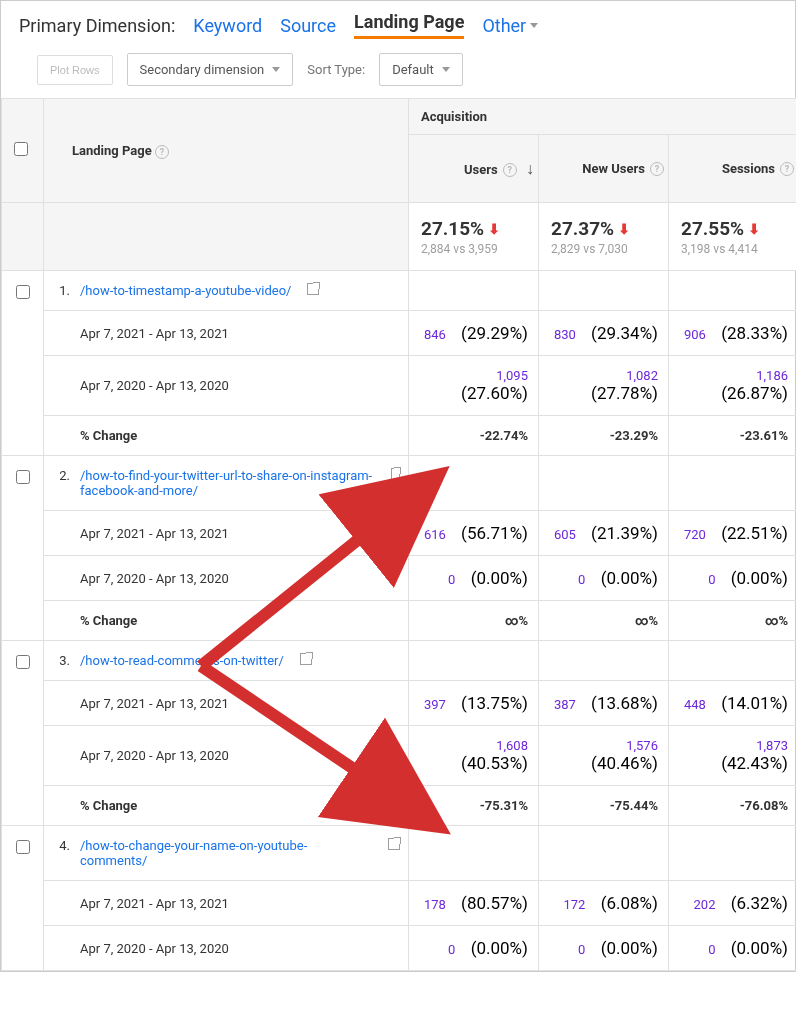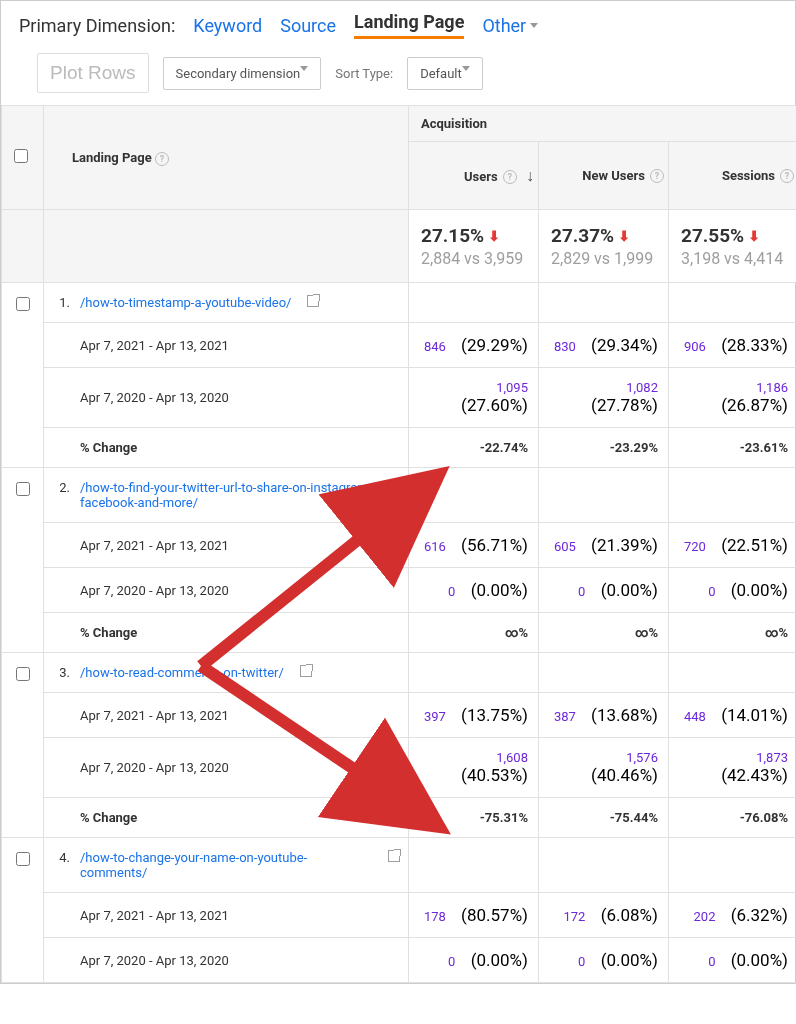--- a/index.html
+++ b/index.html
@@ -7,40 +7,40 @@
 .container { border: 1px solid #ccc; padding: 10px 0 0 0; }
 
 .top-bar { padding: 0 18px 10px; display: flex; align-items: center; gap: 18px; font-size: 18px; }
 .dim-label { color: #333; }
 .dim-link { color: #1a73e8; cursor: pointer; }
 .dim-active { color: #333; font-weight: bold; border-bottom: 3px solid #f57c00; padding-bottom: 4px; }
 .dim-other { color: #1a73e8; display: inline-flex; align-items: center; gap: 4px; }
 .caret { width: 0; height: 0; border-left: 4px solid transparent; border-right: 4px solid transparent; border-top: 5px solid #999; }
 
 .controls { padding: 4px 18px 12px 36px; display: flex; align-items: center; gap: 14px; }
-.btn-plot { border: 1px solid #ddd; background: #fff; color: #bbb; padding: 8px 12px; border-radius: 2px; font-size: 19px; cursor: default; }
-.btn-drop { border: 1px solid #ccc; background: #fff; color: #555; padding: 8px 12px; border-radius: 2px; display: inline-flex; align-items: flex-start; cursor: pointer; font-size: 13px; }
+.btn-plot { border: 1px solid #ddd; background: #fff; color: #bbb; padding: 8px 12px; border-radius: 2px; font-size: 11px; cursor: default; }
+.btn-drop { border: 1px solid #ccc; background: #fff; color: #555; padding: 8px 12px; border-radius: 2px; display: inline-flex; align-items: center; gap: 8px; cursor: pointer; font-size: 13px; }
 .sort-label { color: #757575; }
 
 table { width: 100%; border-collapse: collapse; table-layout: fixed; }
 th, td { border: 1px solid #e0e0e0; vertical-align: middle; }
 th { background: #f5f5f5; font-weight: normal; color: #555; }
 
 .group-header th { padding: 10px 12px; text-align: left; font-weight: bold; color: #333; }
 .metric-header th { padding: 24px 4px; text-align: right; position: relative; }
 .metric-header .mname { display: inline-flex; align-items: center; gap: 5px; font-weight: bold; color: #333; }
 .help-icon { width: 14px; height: 14px; border: 1px solid #bbb; border-radius: 50%; display: inline-flex; align-items: center; justify-content: center; font-size: 9px; color: #bbb; }
 .sort-arrow { color: #555; font-size: 16px; margin-left: 6px; }
 
 .checkbox-cell { width: 42px; text-align: center; }
 .label-cell { padding: 10px 12px; }
 
 .summary td { background: #fff; padding: 14px 12px; text-align: right; }
 .summary .pct-line { font-size: 19px; font-weight: bold; color: #333; display: flex; align-items: center; justify-content: flex-start; gap: 4px; }
-.summary .vs-line { font-size: 16px; color: #9e9e9e; margin-top: 2px; text-align: left; }
+.summary .vs-line { font-size: 12px; color: #9e9e9e; margin-top: 2px; text-align: left; }
 .down-arrow-red { color: #e53935; font-size: 14px; }
 
 .link-row td { padding: 12px 8px; }
 .url-link { color: #1a73e8; cursor: pointer; word-break: break-word; }
 .ext-icon { display: inline-block; width: 12px; height: 12px; border: 1px solid #9e9e9e; position: relative; margin-left: 6px; vertical-align: middle; }
 .ext-icon::after { content: ''; position: absolute; right: -2px; top: -2px; width: 6px; height: 6px; border-top: 1px solid #9e9e9e; border-right: 1px solid #9e9e9e; background: #fff; }
 
 .sub-row td { padding: 12px 10px; }
 .sub-row .sub-label { padding-left: 36px; color: #333; }
 .metric-cell { text-align: right; padding-right: 12px; }
@@ -133,21 +133,21 @@
               <span>27.15%</span>
               <span class="down-arrow-red">⬇</span>
             </div>
           <div class="vs-line">2,884 vs 3,959</div>
         </td>
         <td>
           <div class="pct-line">
               <span>27.37%</span>
               <span class="down-arrow-red">⬇</span>
             </div>
-          <div class="vs-line">2,829 vs 1,999</div>
+          <div class="vs-line">2,829 vs 7,030</div>
         </td>
         <td>
           <div class="pct-line">
               <span>27.55%</span>
               <span class="down-arrow-red">⬇</span>
             </div>
           <div class="vs-line">3,198 vs 4,414</div>
         </td>
       </tr>
     </tbody>

